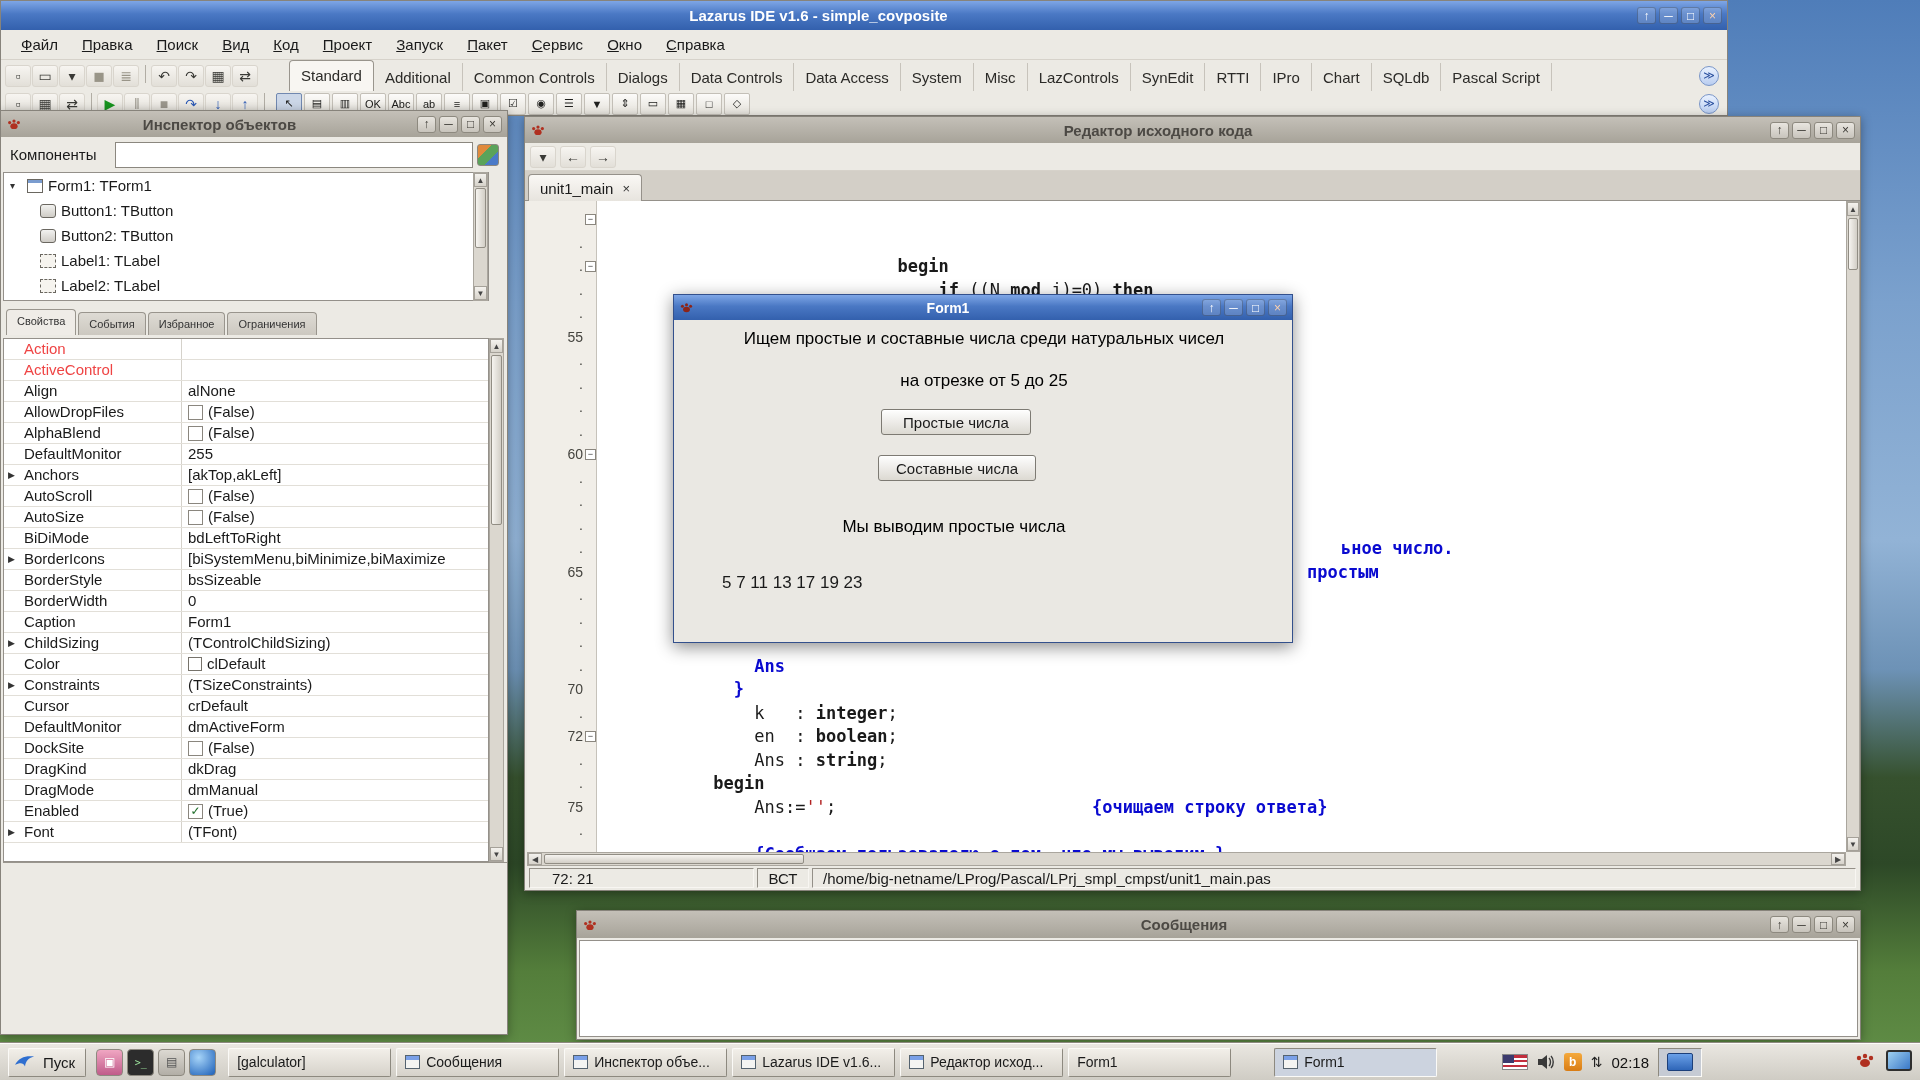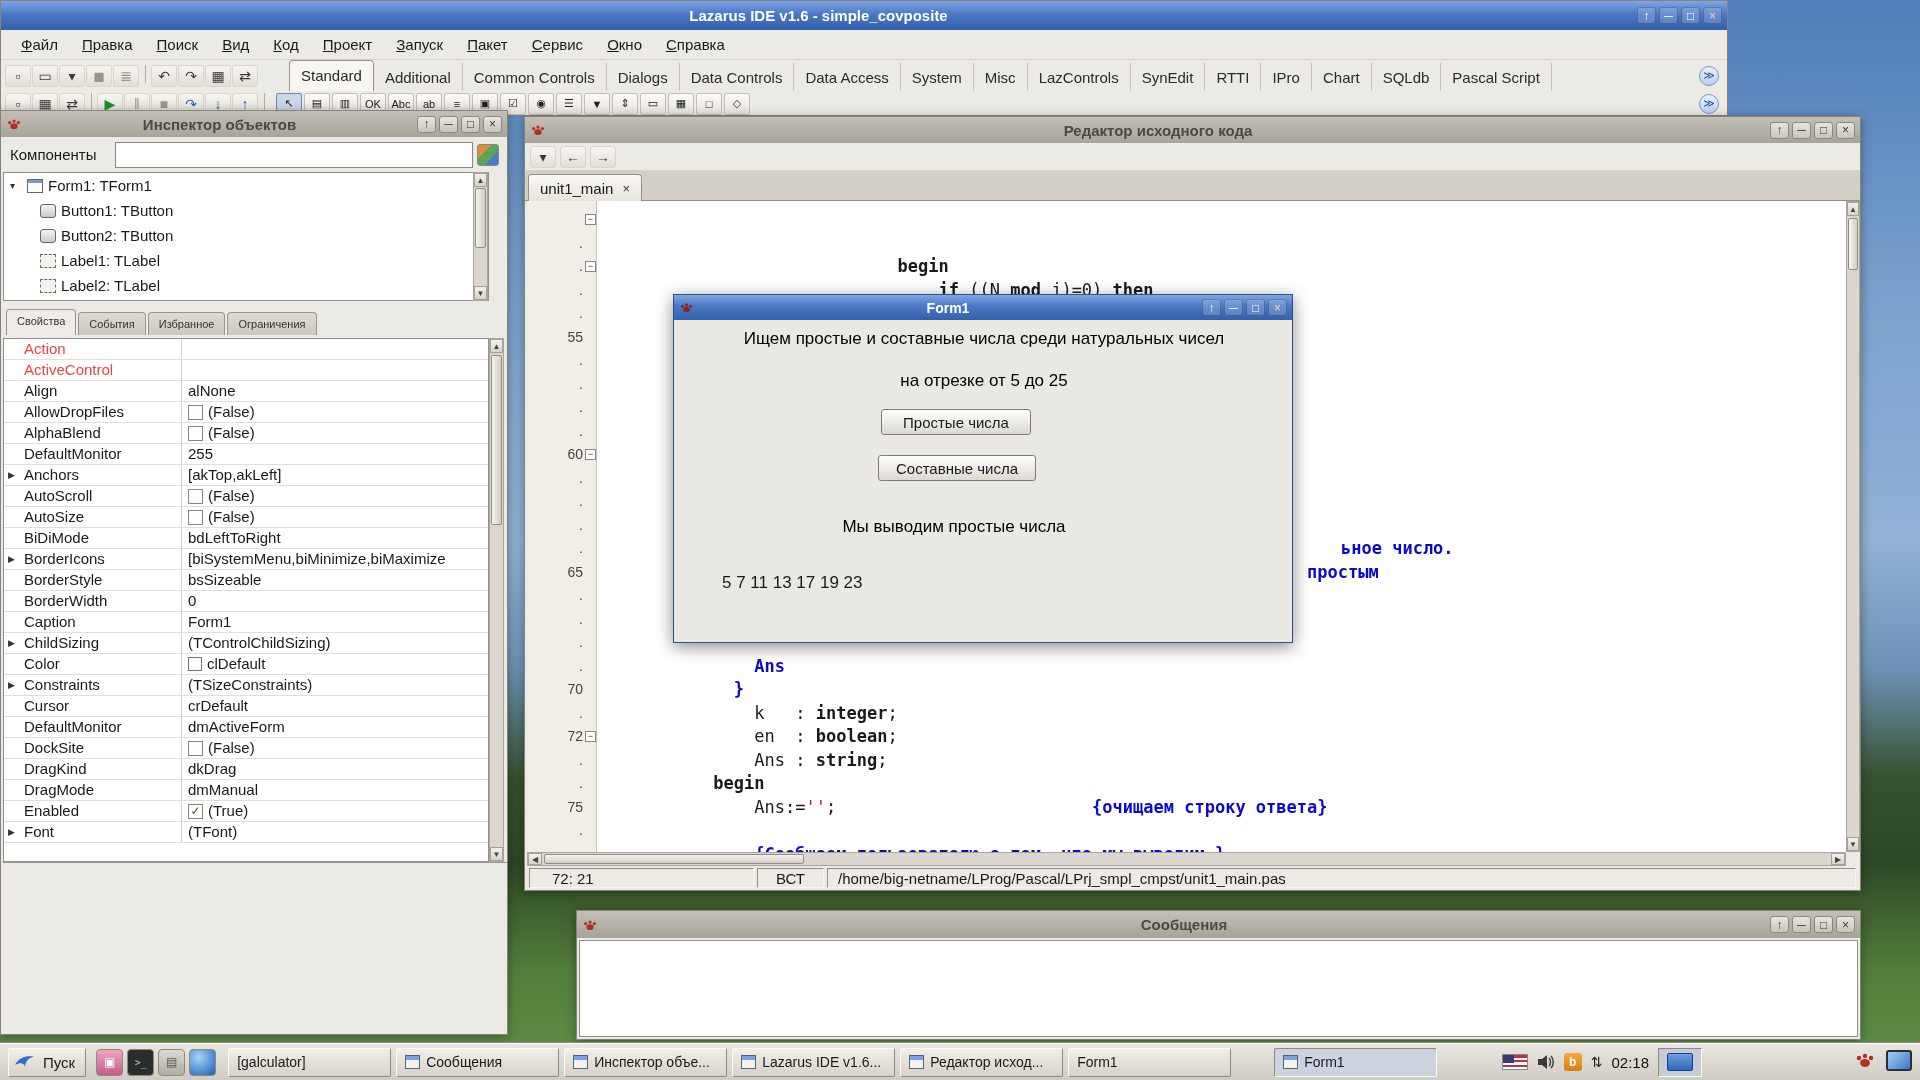--- a/index.html
+++ b/index.html
@@ -86,21 +86,21 @@
   .fold{position:absolute;left:58px;top:6px;width:11px;height:11px;border:1px solid #8a867e;background:#fff;font-size:9px;line-height:9px;text-align:center;color:#333;font-family:"Liberation Sans",sans-serif}
   .ctext{position:absolute;left:84px;top:0}
   .seg[data-c="k"]{font-weight:bold}
   .seg[data-c="c"]{color:#0a0ad0;font-weight:bold}
   .seg[data-c="s"]{color:#b22222}
   .tail{position:absolute;top:0}
   .tail[data-c="c"]{color:#0a0ad0;font-weight:bold}
   .ed-status{position:absolute;left:2px;right:2px;top:749px;height:24px;display:flex;gap:3px;padding:2px;background:#eceae4}
   .scell{border:1px solid;border-color:#949088 #f8f6f2 #f8f6f2 #949088;font-size:15px;display:flex;align-items:center;overflow:hidden;white-space:nowrap}
   .scell.c1{width:225px;padding-left:22px}
-  .scell.c2{width:67px;justify-content:center}
+  .scell.c2{width:52px;justify-content:center}
   .scell.c3{flex:1;padding-left:10px}
 
   
   .form1{left:673px;top:294px;width:620px;height:349px;z-index:6;border:1px solid #33508c;background:#eae8e3;box-shadow:0 4px 16px rgba(0,0,0,.45)}
   .form1 .tbar{height:25px}
   .f-lbl{position:absolute;left:0;width:560px;text-align:center;font-size:17px;color:#000}
   .f-btn{position:absolute;height:26px;background:linear-gradient(180deg,#fefefe,#dcd9d2);border:1px solid #7d7a73;border-radius:3px;font-size:15px;display:flex;align-items:center;justify-content:center;box-shadow:inset 0 1px 0 #fff}
   .f-out{position:absolute;left:48px;top:278px;font-size:17px}
 
   

